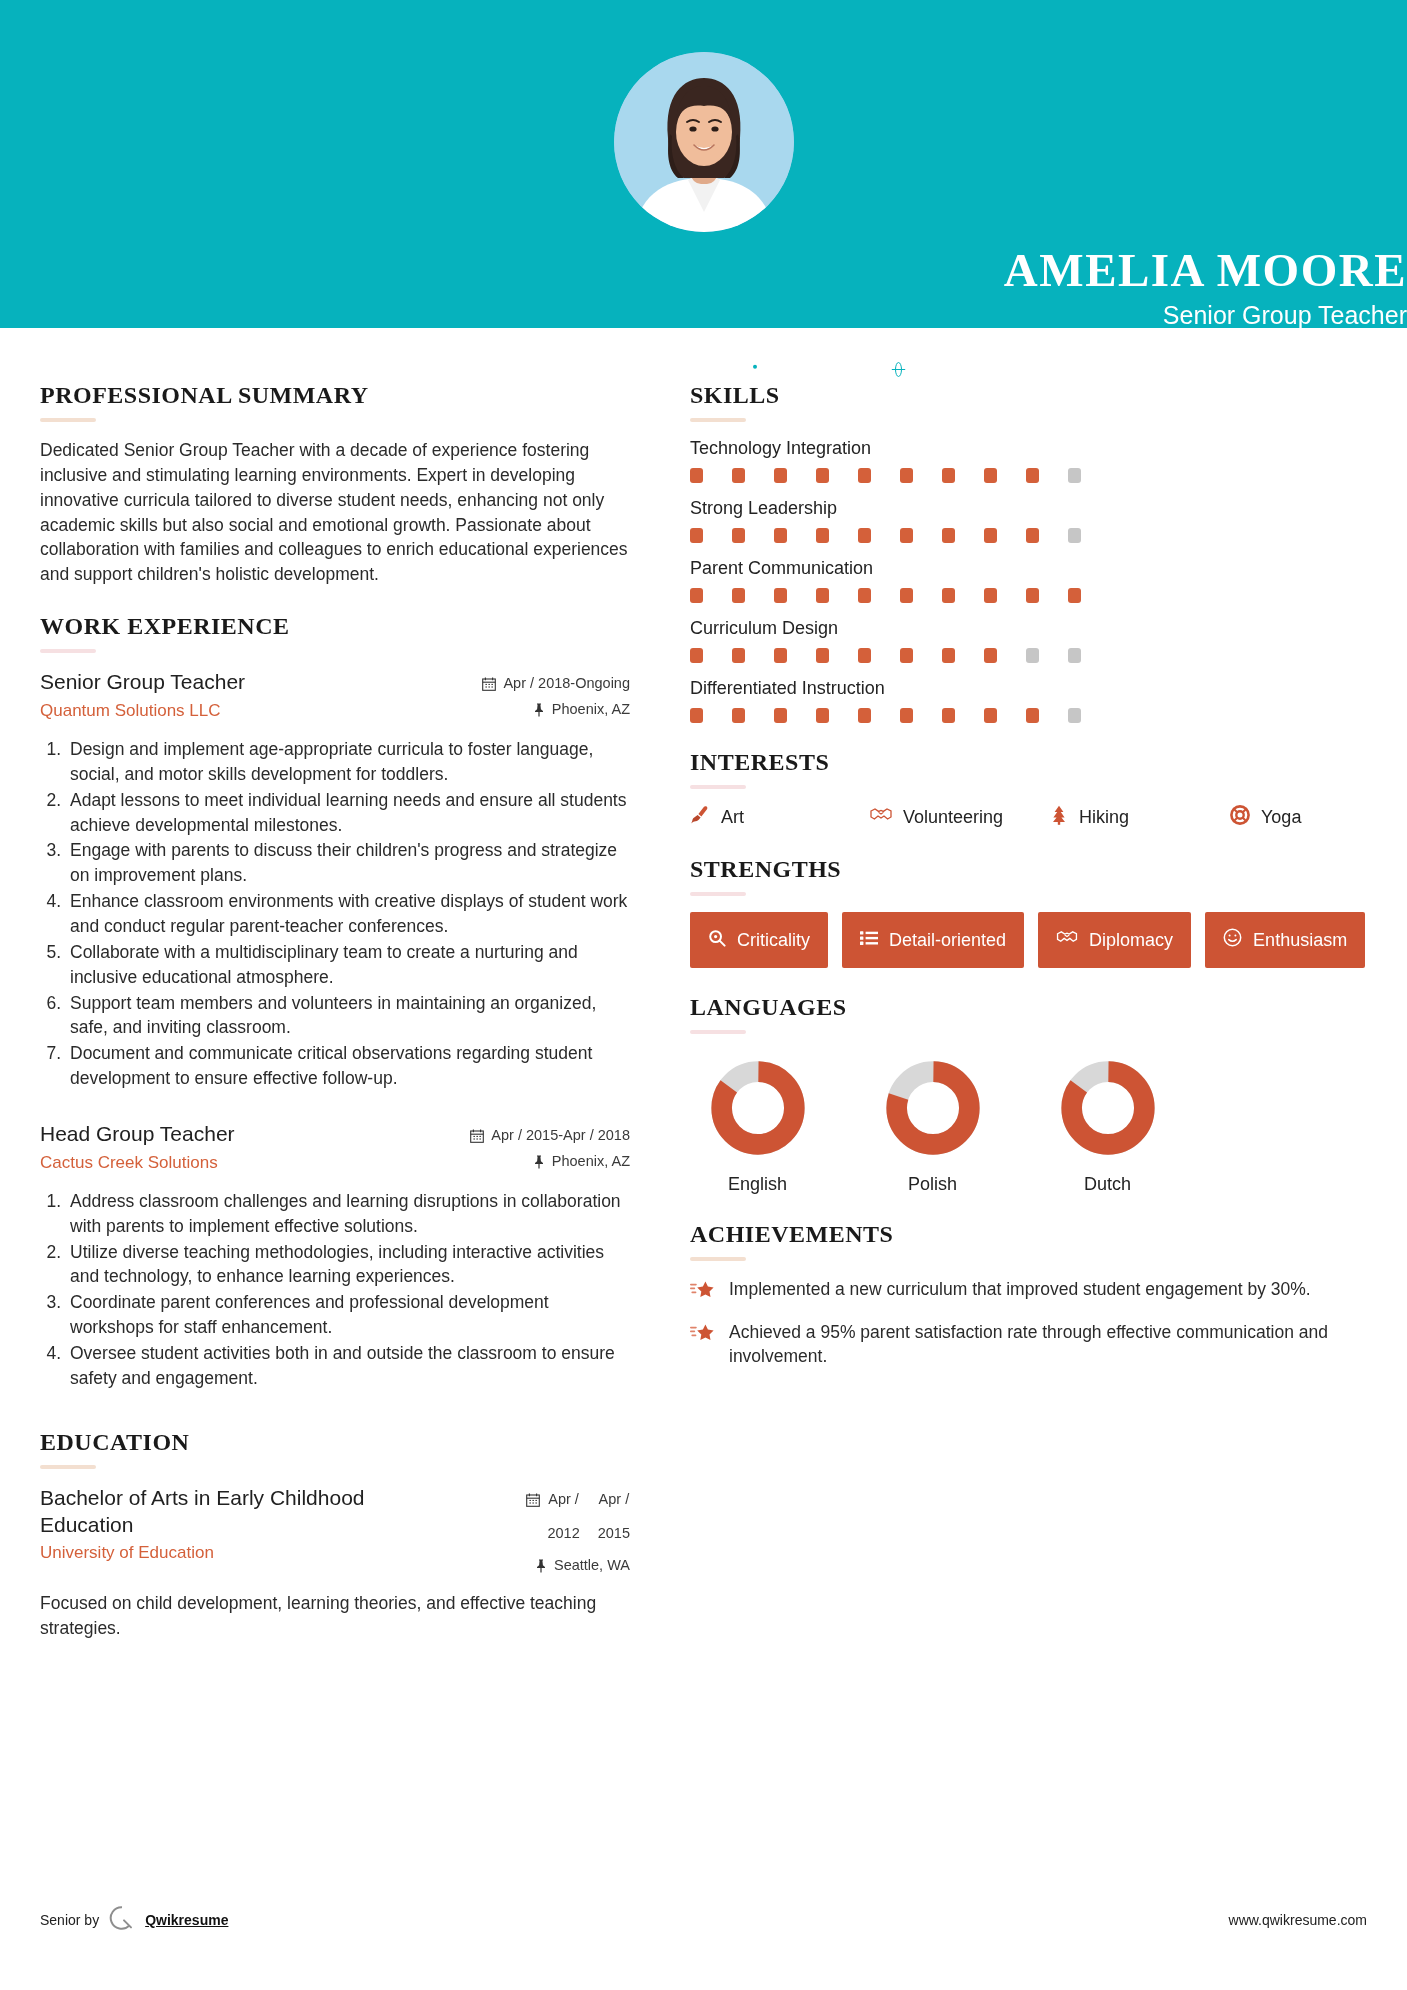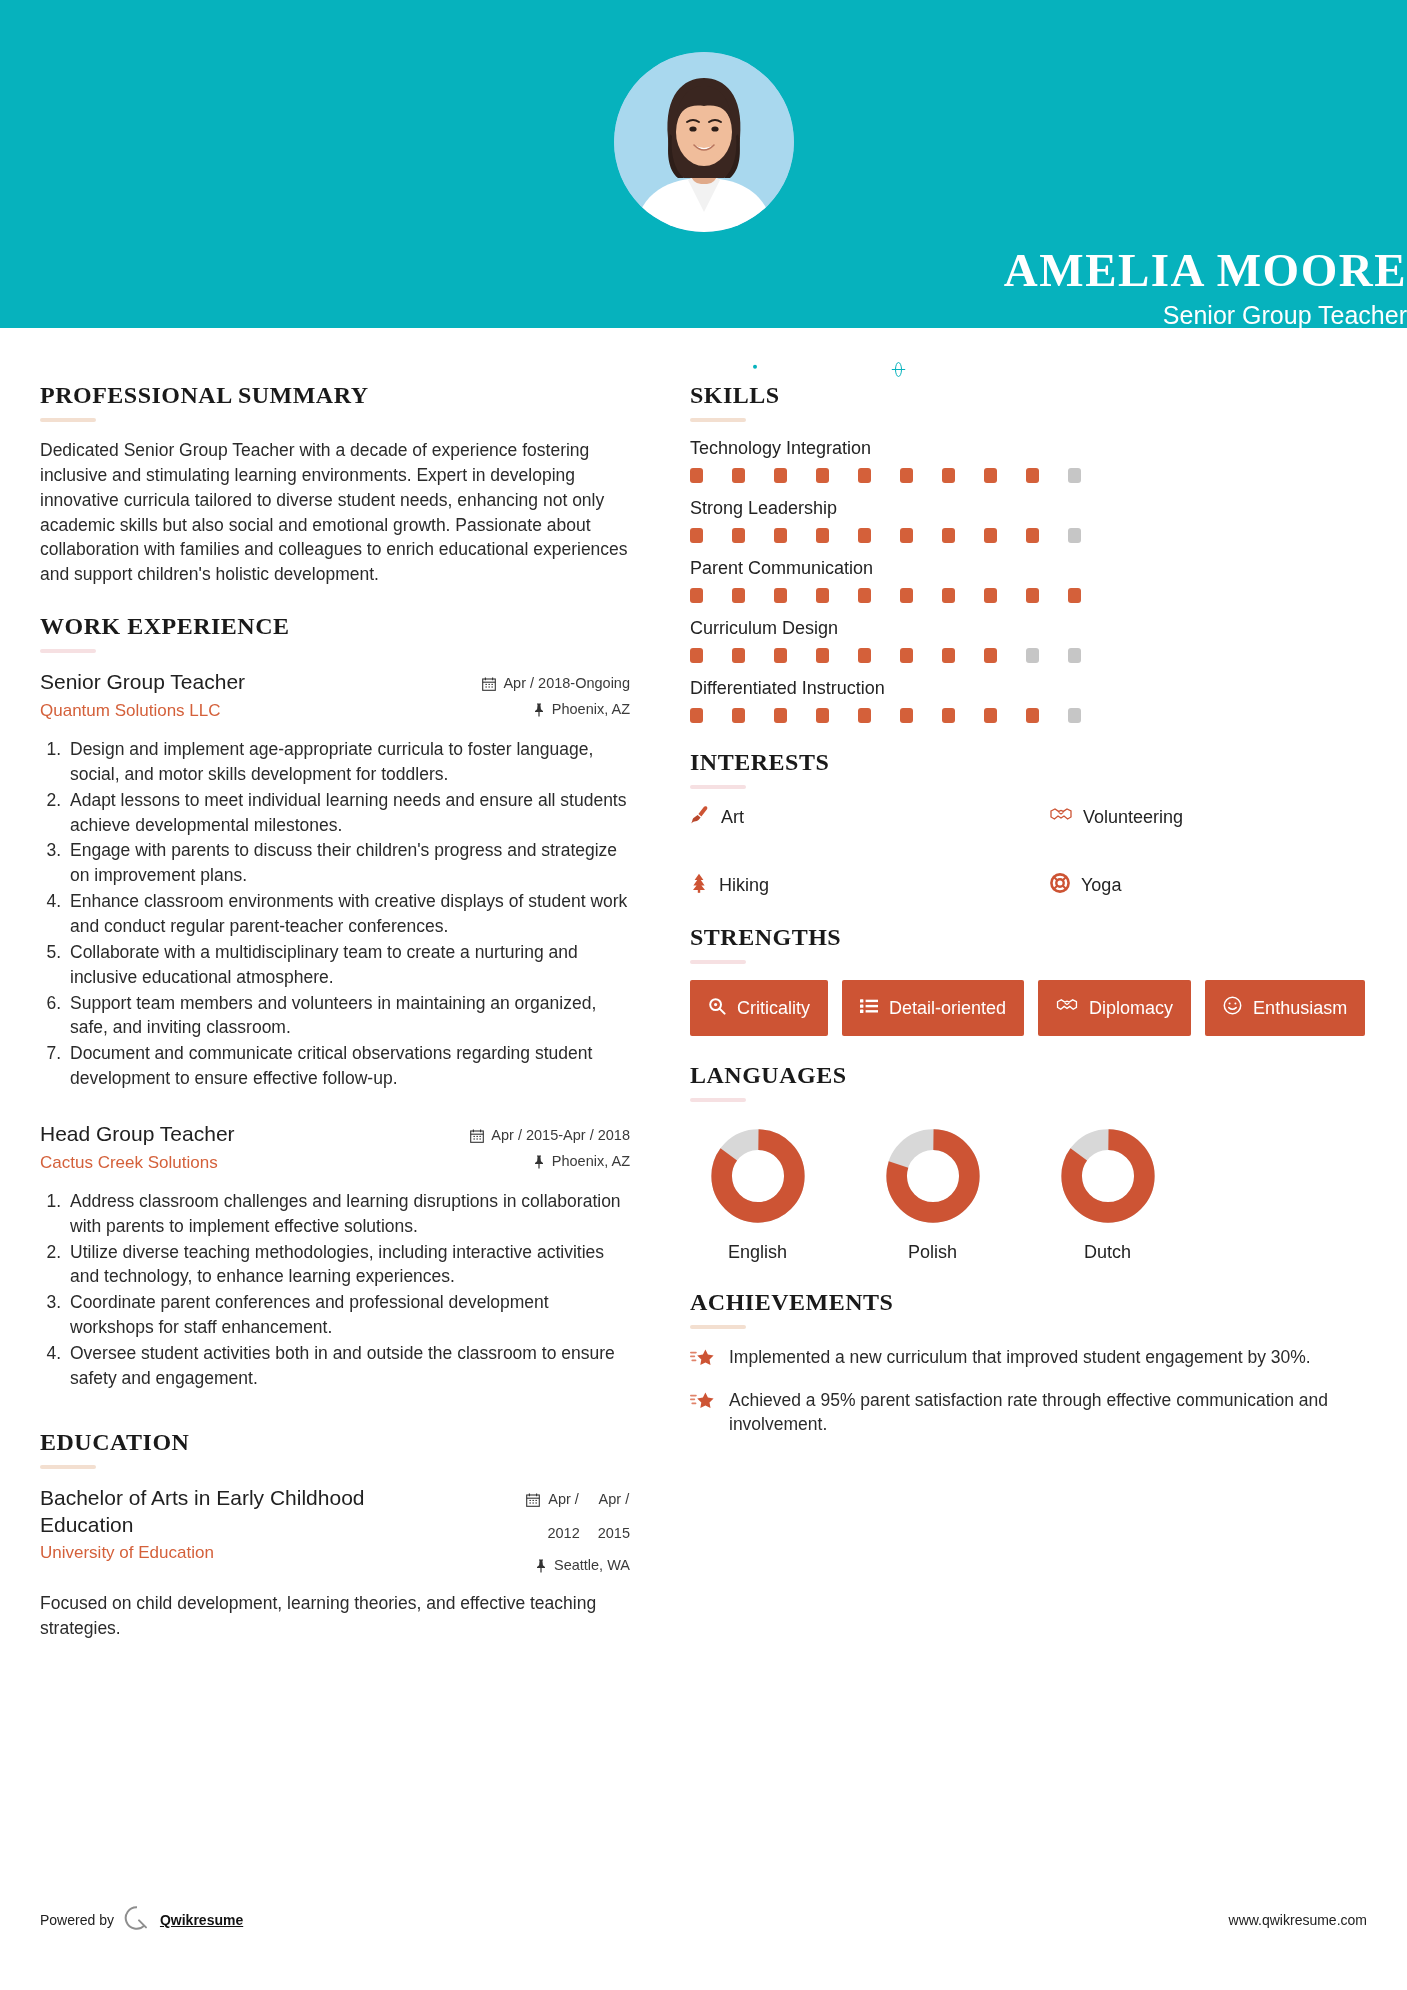--- a/index.html
+++ b/index.html
@@ -167,21 +167,21 @@
     border-radius: 3px;
     background: #d4603a;
     margin-right: 29px;
   }
   .dot.off { background: #c6c6c6; }
   .dot:last-child { margin-right: 0; }
 
   
   .interests-grid {
     display: grid;
-    grid-template-columns: 1fr 1fr;
+    grid-template-columns: 1fr 1fr 1fr 1fr;
     row-gap: 12px;
     column-gap: 8px;
     gap: 43px;
   }
   .interest-item {
     display: flex;
     align-items: center;
     gap: 11px;
     font-size: 18px;
     color: #232323;
@@ -704,21 +704,21 @@
           </span>
           <span class="ach-text">Achieved a 95% parent satisfaction rate through effective communication and involvement.</span>
         </div>
       </div>
 
     </div>
   </div>
 
   <div class="footer">
     <div class="footer-left">
-      <span>Powered by</span>
+      <span>Senior by</span>
       <span>
         <svg width="26" height="26" viewBox="0 0 26 26" fill="none" stroke="#8e8e8e" stroke-width="2">
           <path d="M13 2.2 A10.8 10.8 0 1 0 20.2 20.6"></path>
           <path d="M15 15.4 L22 22.4" stroke-linecap="round"></path>
         </svg>
       </span>
       <span class="brand-link">Qwikresume</span>
     </div>
     <div class="footer-right">www.qwikresume.com</div>
   </div>

